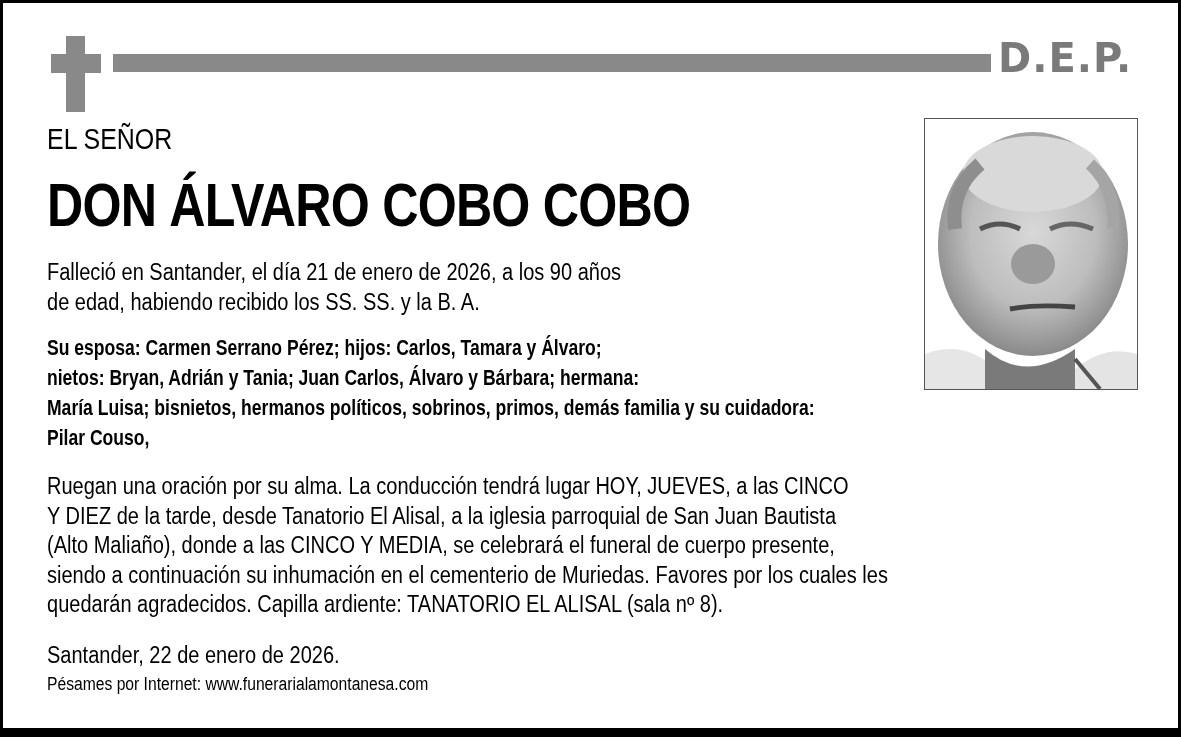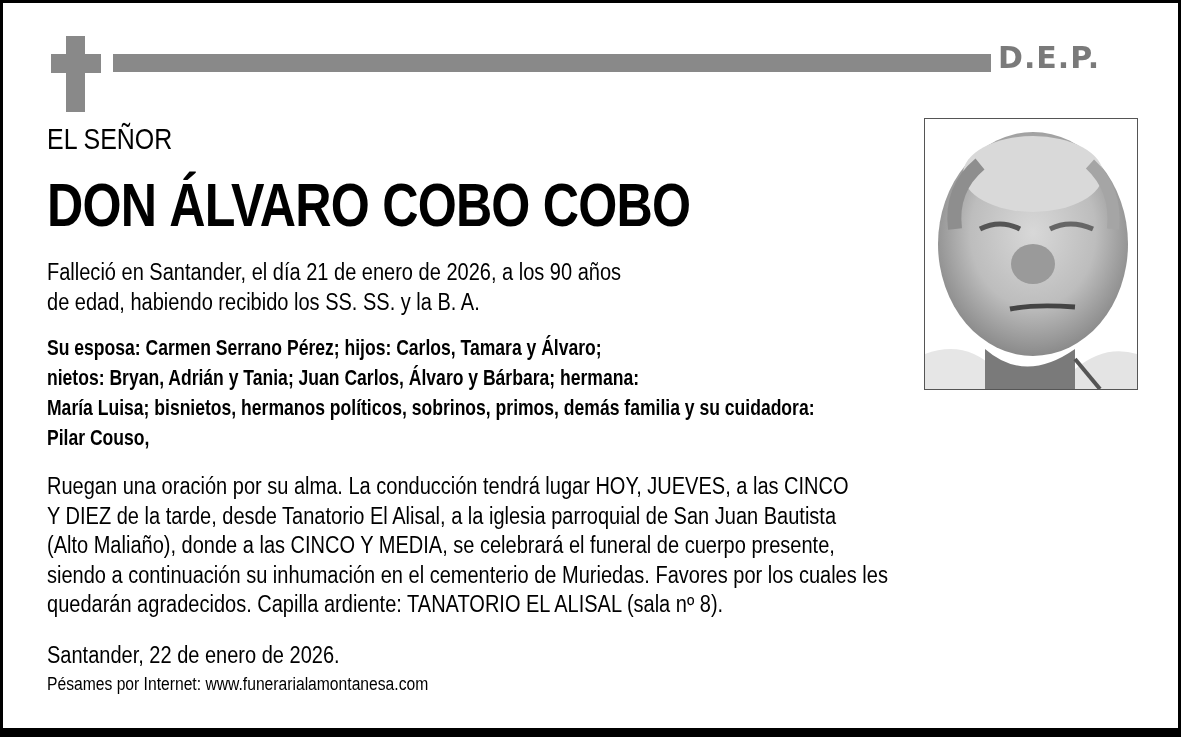--- a/index.html
+++ b/index.html
@@ -7,21 +7,21 @@
     .card {
       position: absolute; left: 3px; top: 3px; width: 1175px; height: 725px;
       background: #fff;
     }
     .cross-v { position: absolute; left: 63px; top: 33px; width: 19px; height: 76px; background: #898989; }
     .cross-h { position: absolute; left: 48px; top: 51px; width: 50px; height: 19px; background: #898989; }
     .rule { position: absolute; left: 110px; top: 51px; width: 878px; height: 18px; background: #898989; }
     .dep {
       position: absolute; left: 995px; top: 33px;
       font-family: "DejaVu Sans", sans-serif; font-weight: bold;
-      font-size: 30px; color: #7a7a7a; letter-spacing: 1px; line-height: 44px;
+      font-size: 40px; color: #7a7a7a; letter-spacing: 1px; line-height: 44px;
     }
     .photo {
       position: absolute; left: 921px; top: 115px; width: 212px; height: 270px;
       border: 1px solid #555; background: #fff; overflow: hidden;
     }
     .photo svg { display: block; }
     .text {
       position: absolute; left: 47px; color: #000;
       font-family: "Liberation Sans Narrow", "Liberation Sans", sans-serif;
       white-space: nowrap;

